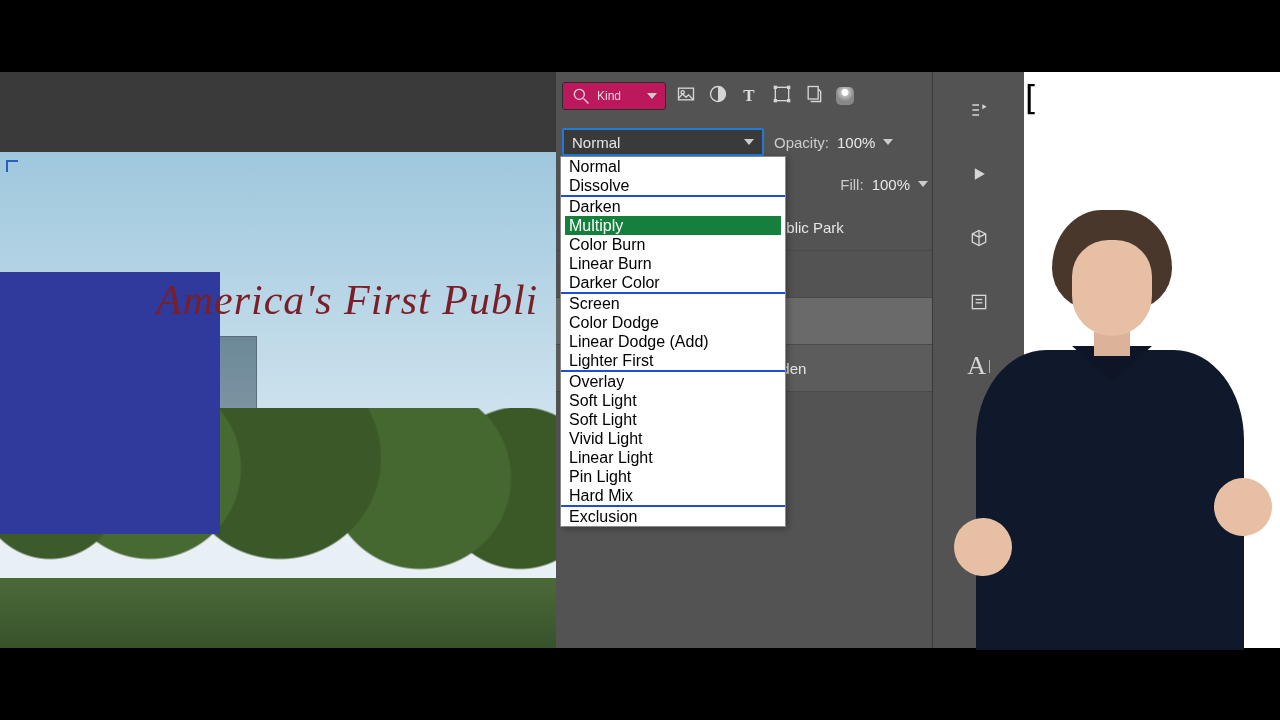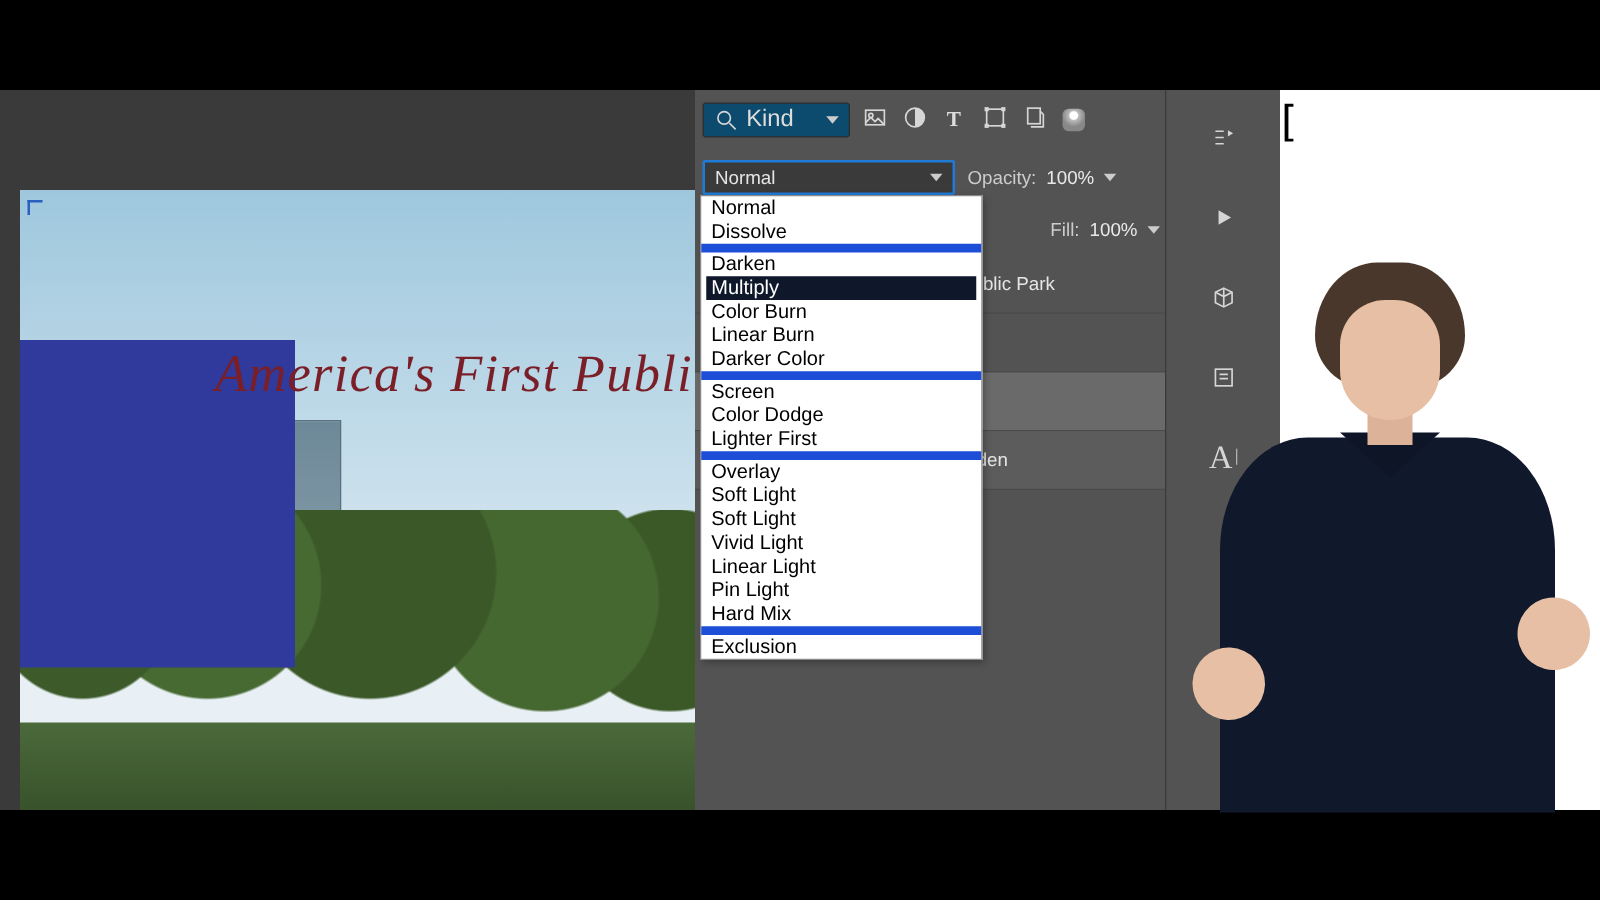--- a/index.html
+++ b/index.html
@@ -31,21 +31,21 @@
     left: 0;
     width: 1280px;
     height: 576px;
     background: #3a3a3a;
   }
 
   
   .canvas-area {
     position: absolute;
     top: 0;
-    left: 16px;
+    left: 0;
     width: 587px;
     height: 576px;
     background: #3a3a3a;
   }
   .artboard {
     position: absolute;
     top: 80px; 
     left: 0;
     width: 556px;
     height: 496px;
@@ -136,27 +136,27 @@
     right: 4px;
     height: 32px;
     display: flex;
     align-items: center;
     gap: 10px;
   }
   .kind-box {
     display: flex;
     align-items: center;
     gap: 6px;
-    background: #0c4a6e;
+    background: #be185d;
     border: 1px solid #2c2c2c;
     border-radius: 3px;
     height: 26px;
     padding: 0 8px;
     color: #ddd;
-    font-size: 19px;
+    font-size: 12px;
   }
   .chev-down {
     width: 0; height: 0;
     border-left: 5px solid transparent;
     border-right: 5px solid transparent;
     border-top: 6px solid #ccc;
   }
   .filter-icons {
     display: flex;
     gap: 14px;
@@ -254,29 +254,29 @@
     font-size: 16px;
     line-height: 19px;
     border: 1px solid #8a8a8a;
     box-shadow: 2px 2px 6px rgba(0,0,0,0.3);
     z-index: 50;
   }
   .blend-group {
     padding: 0 4px;
   }
   .blend-group + .blend-group {
-    border-top: 7px solid #1d4ed8;
+    border-top: 2px solid #1d4ed8;
   }
   .blend-opt {
     padding: 0 4px;
     cursor: default;
     white-space: nowrap;
   }
   .blend-opt.hl {
-    background: #0f172a;
+    background: #15803d;
     color: #fff;
   }
 
   
   .icon-rail {
     position: absolute;
     top: 0;
     left: 932px;
     width: 92px;
     height: 576px;
@@ -478,20 +478,21 @@
         <div class="blend-group">
           <div class="blend-opt">Darken</div>
           <div class="blend-opt hl">Multiply</div>
           <div class="blend-opt">Color Burn</div>
           <div class="blend-opt">Linear Burn</div>
           <div class="blend-opt">Darker Color</div>
         </div>
         <div class="blend-group">
           <div class="blend-opt">Screen</div>
           <div class="blend-opt">Color Dodge</div>
+          <div class="blend-opt">Linear Dodge (Add)</div>
           <div class="blend-opt">Lighter First</div>
         </div>
         <div class="blend-group">
           <div class="blend-opt">Overlay</div>
           <div class="blend-opt">Soft Light</div>
           <div class="blend-opt">Soft Light</div>
           <div class="blend-opt">Vivid Light</div>
           <div class="blend-opt">Linear Light</div>
           <div class="blend-opt">Pin Light</div>
           <div class="blend-opt">Hard Mix</div>

